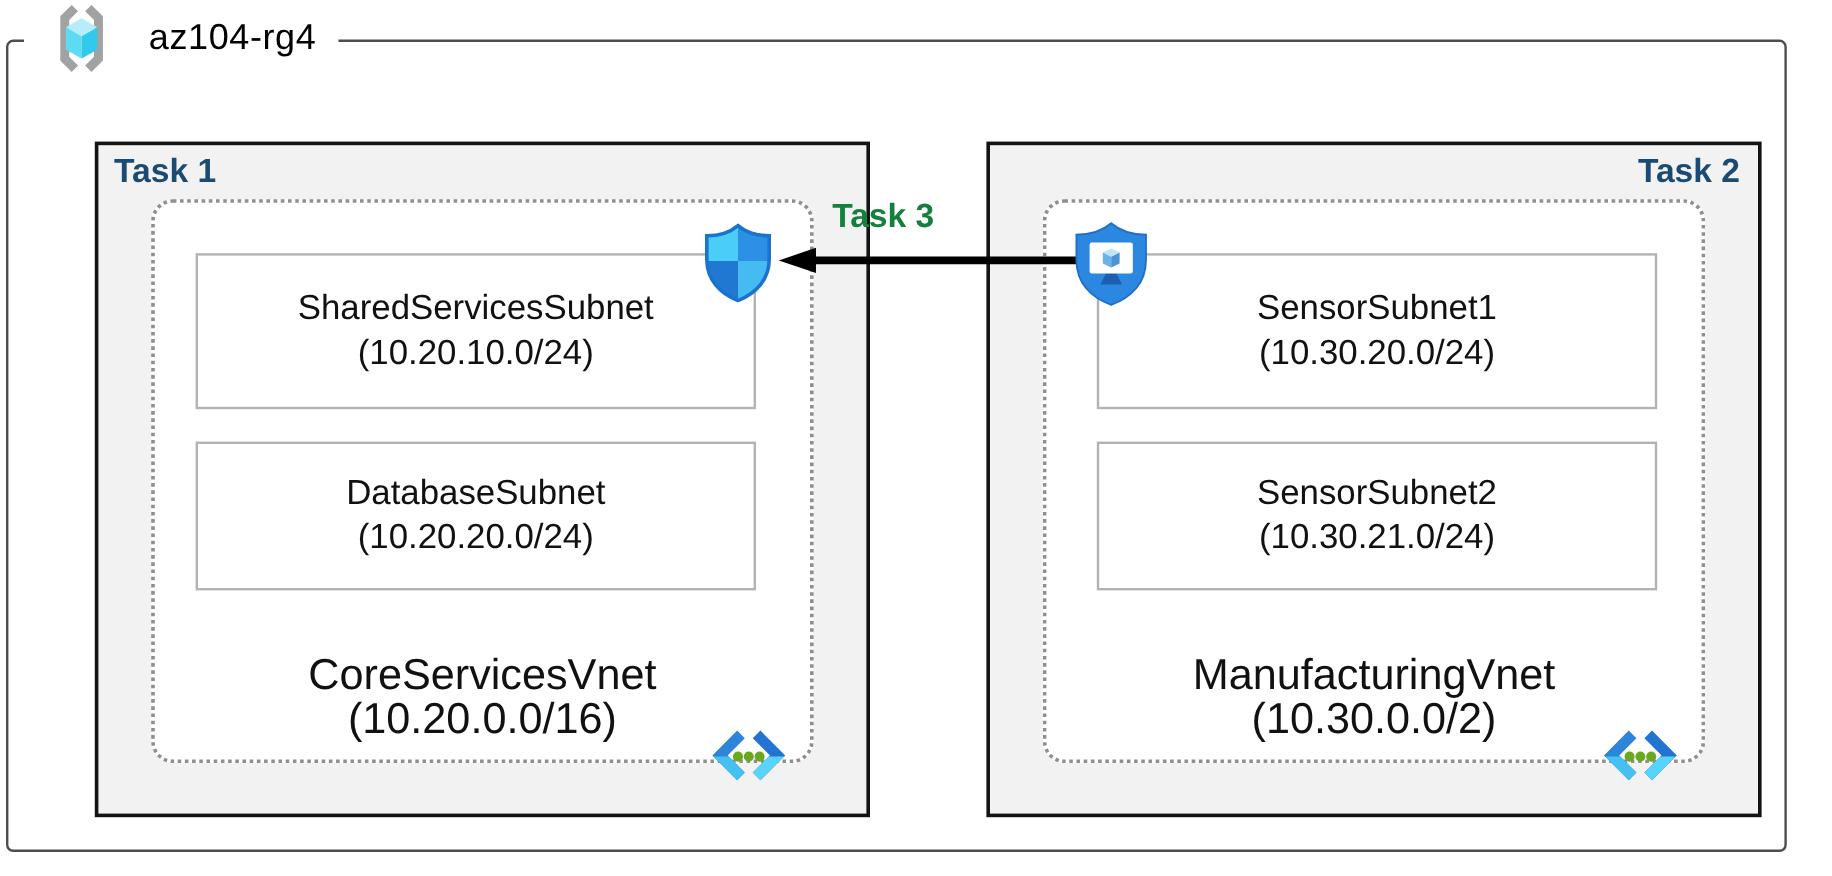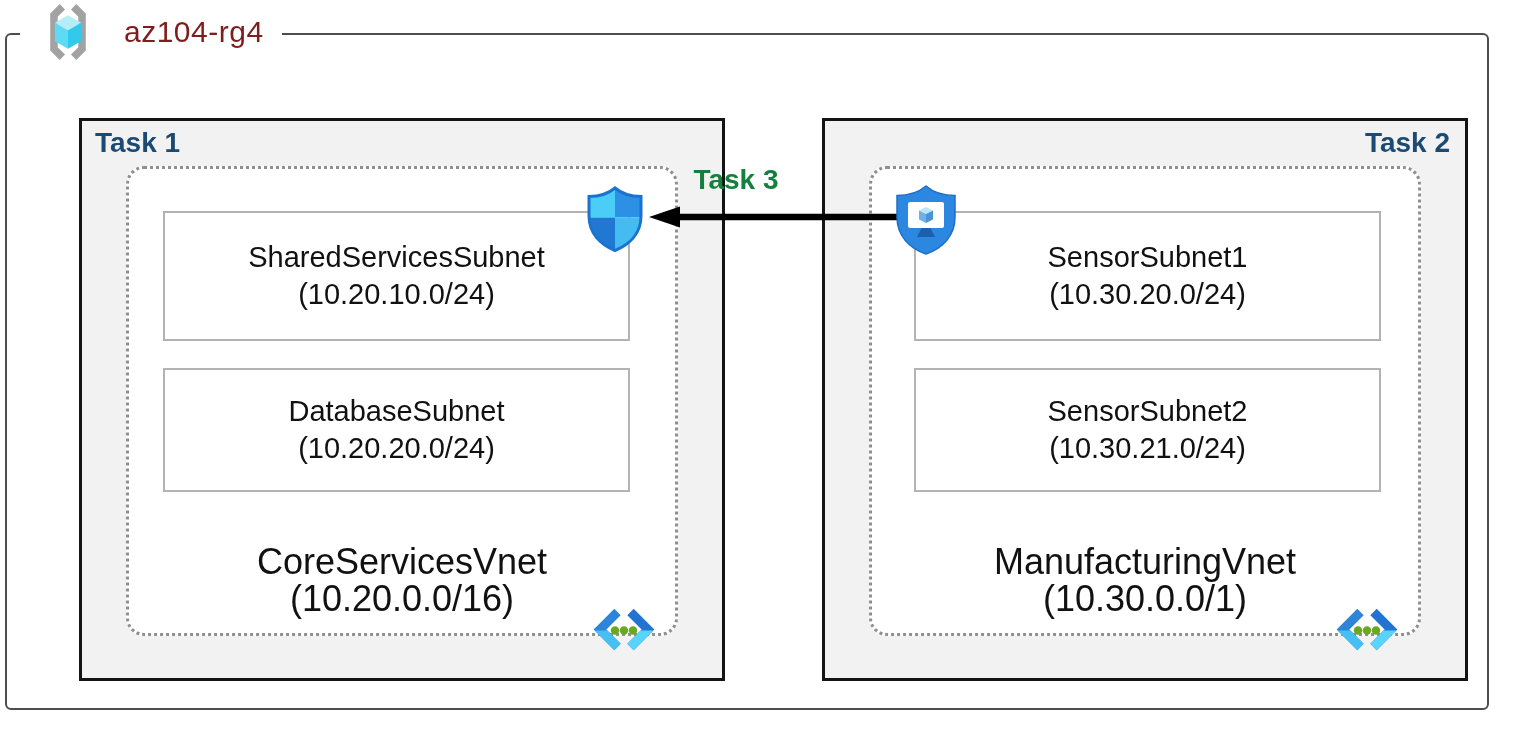--- a/index.html
+++ b/index.html
@@ -17,21 +17,21 @@
     box-sizing:border-box;
   }
   .rg-header{
     position:absolute;left:20px;top:0;height:64px;
     background:#ffffff;
     display:flex;align-items:center;gap:26px;
     padding:0 18px;
     z-index:4;
   }
   .rg-label{
-    font-size:30px;color:#7f1d1d;letter-spacing:0.5px;
+    font-size:30px;color:#000000;letter-spacing:0.5px;
   }
   
   .task-box{
     position:absolute;top:118px;width:646px;height:563px;
     background:#f2f2f2;border:3px solid #141414;
     box-sizing:border-box;
     padding-left:31px;
   }
   .task-box.left{left:79px;}
   .task-box.right{left:822px;}
@@ -137,21 +137,21 @@
       <div class="subnet-box s1">
         <div>SensorSubnet1</div>
         <div>(10.30.20.0/24)</div>
       </div>
       <div class="subnet-box s2">
         <div>SensorSubnet2</div>
         <div>(10.30.21.0/24)</div>
       </div>
       <div class="vnet-label">
         <div>ManufacturingVnet</div>
-        <div>(10.30.0.0/1)</div>
+        <div>(10.30.0.0/2)</div>
       </div>
       <svg class="vnet-icon" width="64" height="52" viewBox="0 0 64 52">
         <defs>
             <clipPath id="vnr-low">
               <rect x="0" y="23.5" width="64" height="28.5"></rect>
             </clipPath>
           </defs>
         <polyline points="25.5,5 8,22.5 25.5,40" fill="none" stroke="#2d85da" stroke-width="9"></polyline>
         <polyline points="25.5,5 8,22.5 25.5,40" fill="none" stroke="#45c0f3" stroke-width="9" clip-path="url(#vnr-low)"></polyline>
         <polyline points="38.5,5 56,22.5 38.5,40" fill="none" stroke="#2374d2" stroke-width="9"></polyline>

